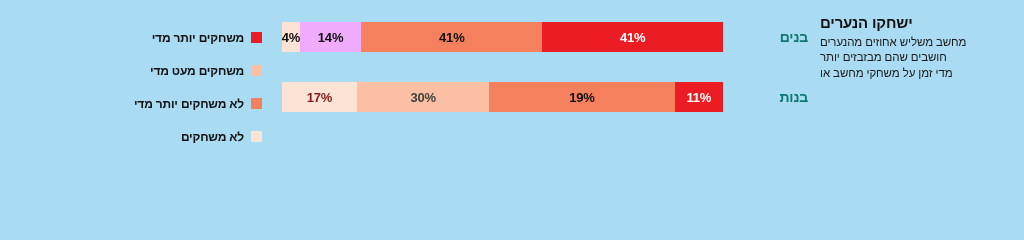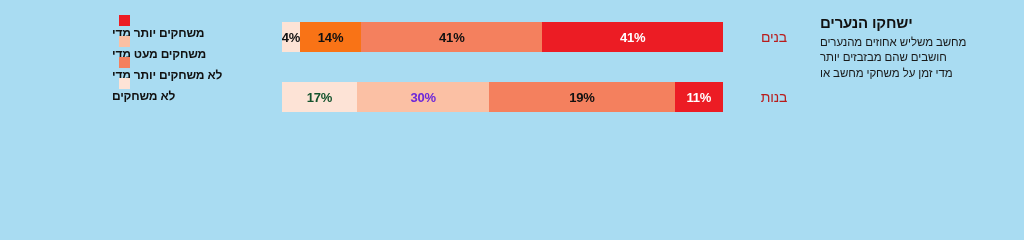--- a/index.html
+++ b/index.html
@@ -48,24 +48,24 @@
   }
   .standfirst div {
     white-space: nowrap;
   }
 
   
   .row-label {
     position: absolute;
     right: 216px;
     width: 68px;
-    text-align: center;
+    text-align: right;
     font-size: 14px;
-    font-weight: normal;
-    color: #b91c1c;
+    font-weight: bold;
+    color: #0f766e;
     letter-spacing: -0.2px;
   }
   .row-label.boys  { top: 29px; }
   .row-label.girls { top: 89px; }
 
   
   .bars {
     position: absolute;
     right: 301px;
     top: 0;
@@ -103,24 +103,25 @@
   
   .legend {
     position: absolute;
     top: 15px;
     right: 762px;
     width: 150px;
     direction: rtl;
   }
   .legend-item {
     display: flex;
-    flex-direction: column;
-    align-items: flex-end;
+    flex-direction: row;
+    align-items: center;
     justify-content: flex-start;
     height: 21px;
+    margin-top: 12px;
   }
   .legend-swatch {
     width: 11px;
     height: 11px;
     flex: 0 0 11px;
     margin-left: 7px;
   }
   .legend-label {
     font-size: 12px;
     font-weight: bold;
@@ -148,39 +149,39 @@
 
   <div class="bars">
 
     <div class="bar-row boys">
       <div class="seg" style="flex: 0 0 41%; background: rgb(236, 28, 36); color: rgb(255, 255, 255);">
         <span class="seg-val">41%</span>
       </div>
       <div class="seg" style="flex: 0 0 41%; background: rgb(244, 128, 94); color: rgb(17, 17, 17);">
         <span class="seg-val">41%</span>
       </div>
-      <div class="seg" style="flex: 0 0 14%; background: #f97316; color: rgb(17, 17, 17);">
+      <div class="seg" style="flex: 0 0 14%; background: #f0abfc; color: rgb(17, 17, 17);">
         <span class="seg-val">14%</span>
       </div>
       <div class="seg" style="flex: 0 0 4%; background: rgb(253, 227, 214); color: rgb(17, 17, 17);">
         <span class="seg-val">4%</span>
       </div>
     </div>
 
     <div class="bar-row girls">
       <div class="seg" style="flex: 0 0 11%; background: rgb(236, 28, 36); color: rgb(255, 255, 255); justify-content: center;">
         <span class="seg-val">11%</span>
       </div>
       <div class="seg" style="flex: 0 0 42%; background: rgb(244, 128, 94); color: rgb(17, 17, 17);">
         <span class="seg-val">19%</span>
       </div>
-      <div class="seg" style="flex: 0 0 30%; background: rgb(251, 192, 164); color: #6d28d9;">
+      <div class="seg" style="flex: 0 0 30%; background: rgb(251, 192, 164); color: #404040;">
         <span class="seg-val">30%</span>
       </div>
-      <div class="seg" style="flex: 0 0 17%; background: rgb(253, 227, 214); color: #14532d;">
+      <div class="seg" style="flex: 0 0 17%; background: rgb(253, 227, 214); color: #7f1d1d;">
         <span class="seg-val">17%</span>
       </div>
     </div>
 
   </div>
 
   <div class="legend">
     <div class="legend-item">
       <span class="legend-swatch" style="background: rgb(236, 28, 36);"></span>
       <span class="legend-label">משחקים יותר מדי</span>

